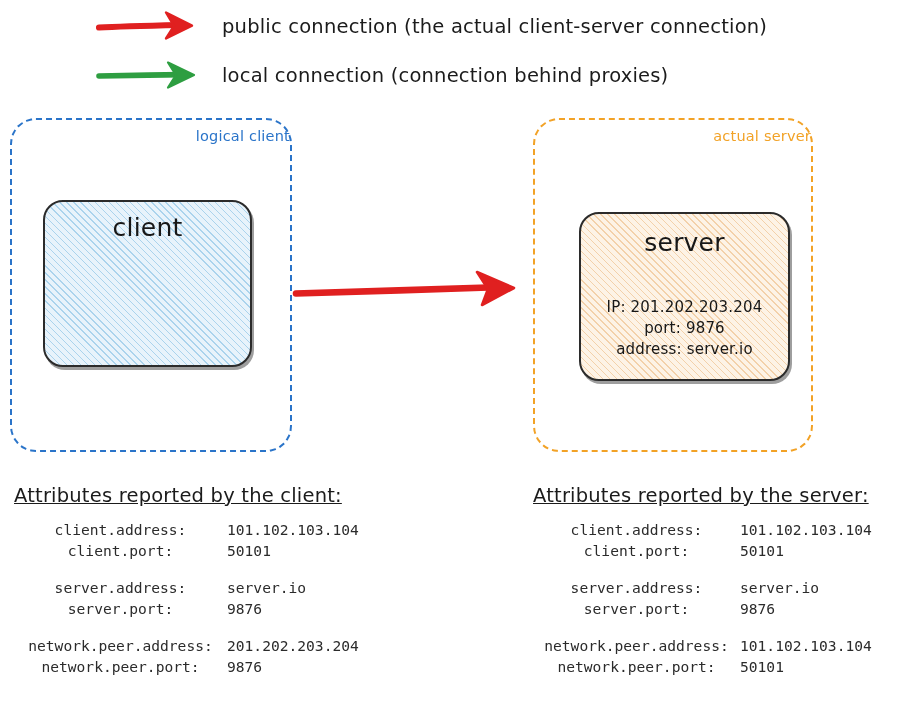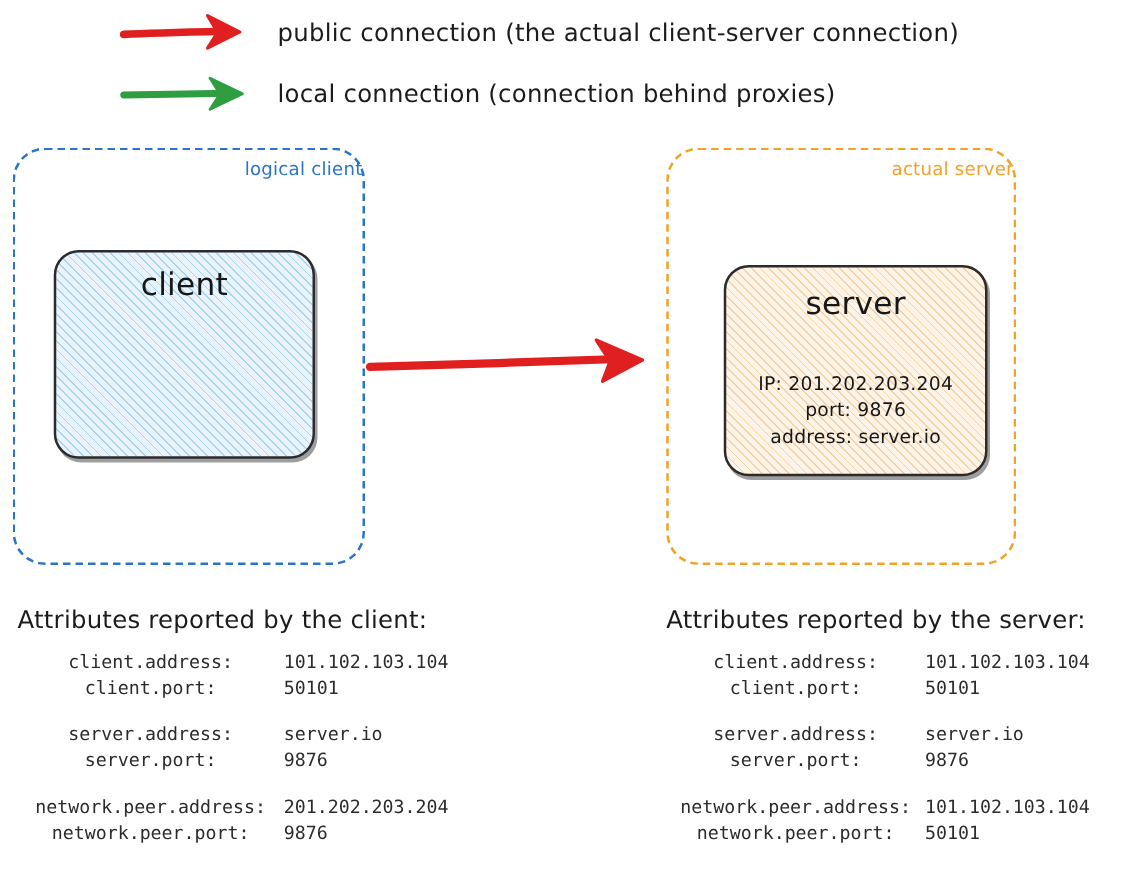--- a/index.html
+++ b/index.html
@@ -124,20 +124,21 @@
 
   
   .attr-panel { position: absolute; }
   #client-attr-panel { left: 14px; top: 484px; width: 420px; }
   #server-attr-panel { left: 533px; top: 484px; width: 400px; }
   .attr-heading {
     font-size: 19.5px;
     color: #1b1b1b;
     margin: 0 0 13px 0;
     white-space: nowrap;
+    text-decoration: underline;
   }
   .attr-group { margin-bottom: 17px; }
   .attr-group:last-child { margin-bottom: 0; }
   .attr-row {
     display: flex;
     font-size: 14.6px;
     line-height: 20.5px;
     white-space: pre;
   }
   .attr-key { flex: 0 0 auto; text-align: center; }

